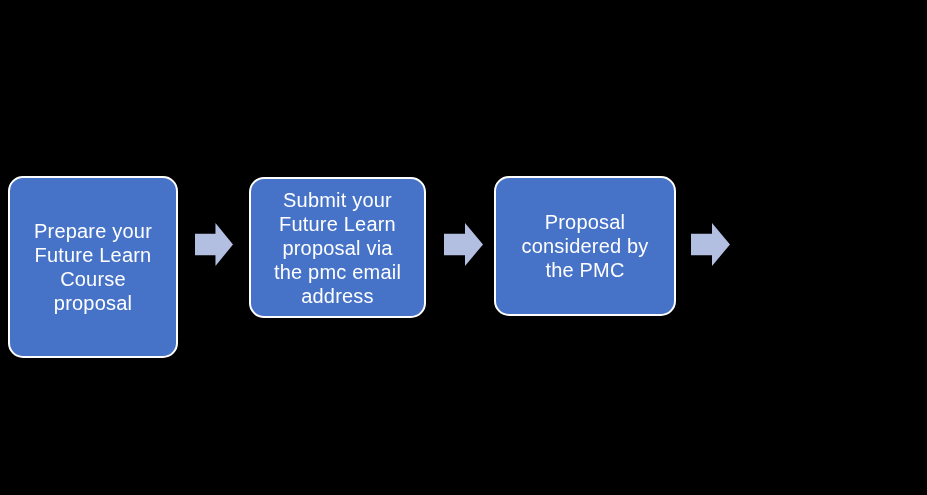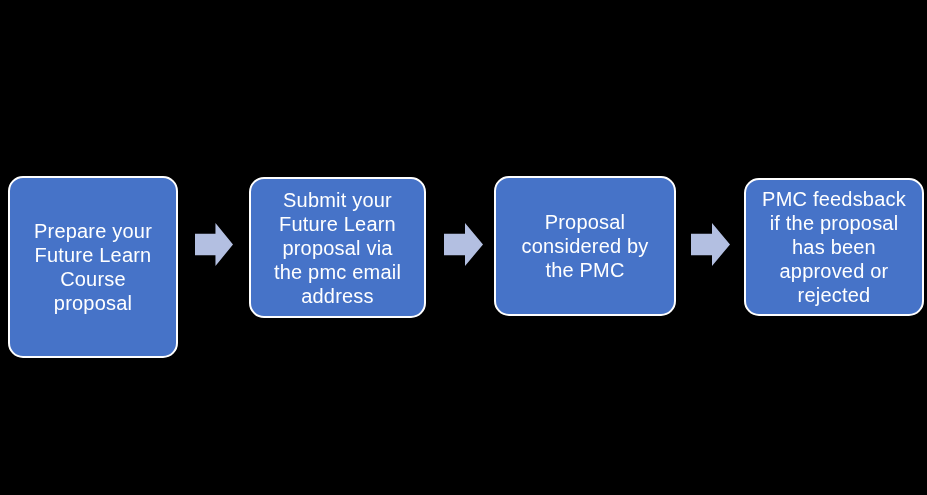--- a/index.html
+++ b/index.html
@@ -79,21 +79,14 @@
   <div class="step step3">
     <div class="step-label">Proposal
 considered by
 the PMC</div>
   </div>
 
   <svg class="arrow arrow3" viewBox="0 0 39 44" preserveAspectRatio="none">
     <polygon points="0,11 21,11 21,0 39,22 21,44 21,33 0,33"></polygon>
   </svg>
 
-  <div class="step step4">
-    <div class="step-label">PMC feedsback
-if the proposal
-has been
-approved or
-rejected</div>
-  </div>
 
 </div>
 
 </body></html>

